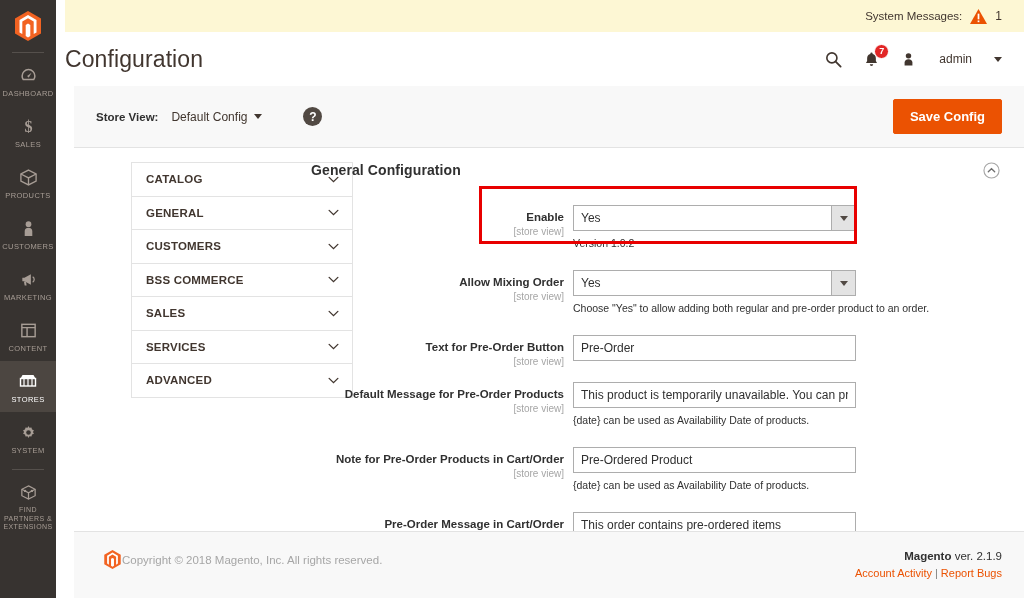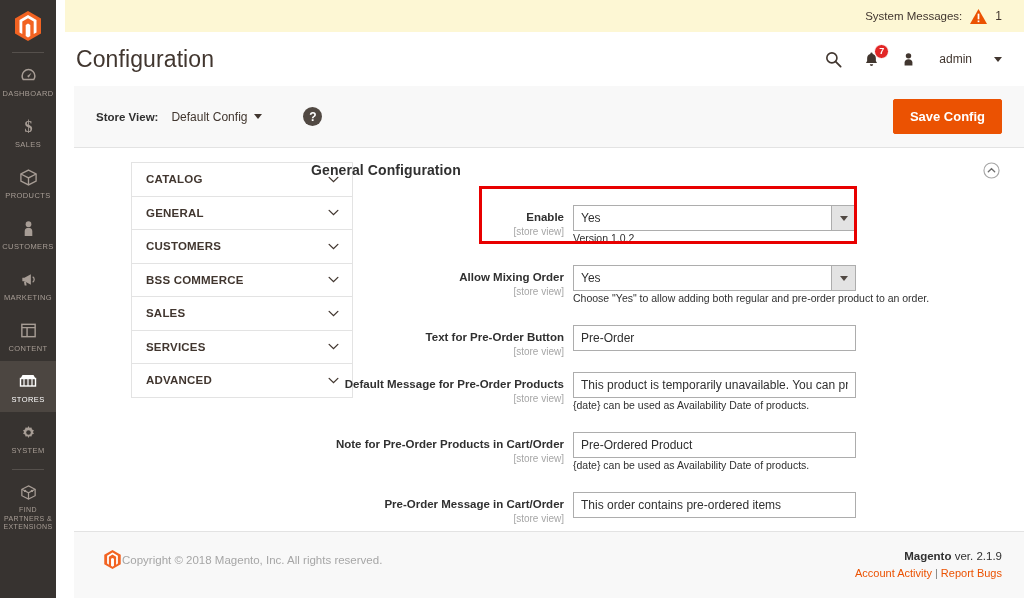--- a/index.html
+++ b/index.html
@@ -49,21 +49,21 @@
   }
   .sysmsg-label { font-size: 11.5px; color: #41362f; }
   .warn-tri { display: block; }
   .sysmsg-count { font-size: 12px; color: #41362f; }
 
   .page-head {
     position: absolute; left: 0; top: 32px; right: 0; height: 54px;
     display: flex; align-items: center; background: #ffffff;
   }
   .page-title {
-    font-size: 23px; color: #41362f; font-weight: 400; padding-left: 20px;
+    font-size: 23px; color: #41362f; font-weight: 400; padding-left: 9px;
     letter-spacing: .1px;
   }
   .head-right {
     margin-left: auto; display: flex; align-items: center; gap: 19px;
     padding-right: 22px;
   }
   .hicon { cursor: pointer; display: flex; align-items: center; }
   .bell-wrap { position: relative; }
   .badge {
     position: absolute; top: -6px; right: -8px; background: #e22626; color: #fff;
@@ -163,21 +163,21 @@
   .sel-tri {
     width: 0; height: 0; border-left: 4px solid transparent;
     border-right: 4px solid transparent; border-top: 5px solid #514943;
   }
   .txt-input {
     width: 283px; height: 26px; border: 1px solid #adadad; background: #fff;
     font-size: 12px; color: #303030; padding: 0 7px; font-family: "Liberation Sans", sans-serif;
     outline: none;
   }
   .field-note {
-    font-size: 10.5px; color: #303030; line-height: 14px;
+    font-size: 10.5px; color: #303030; margin-top: 5px; line-height: 14px;
   }
   .field-gap-sm { height: 14px; }
   .field-gap-md { height: 20px; }
 
   .highlight-box {
     position: absolute; left: 168px; top: -19px; width: 378px; height: 58px;
     border: 3px solid #e80000; pointer-events: none; z-index: 3;
   }
 
   

